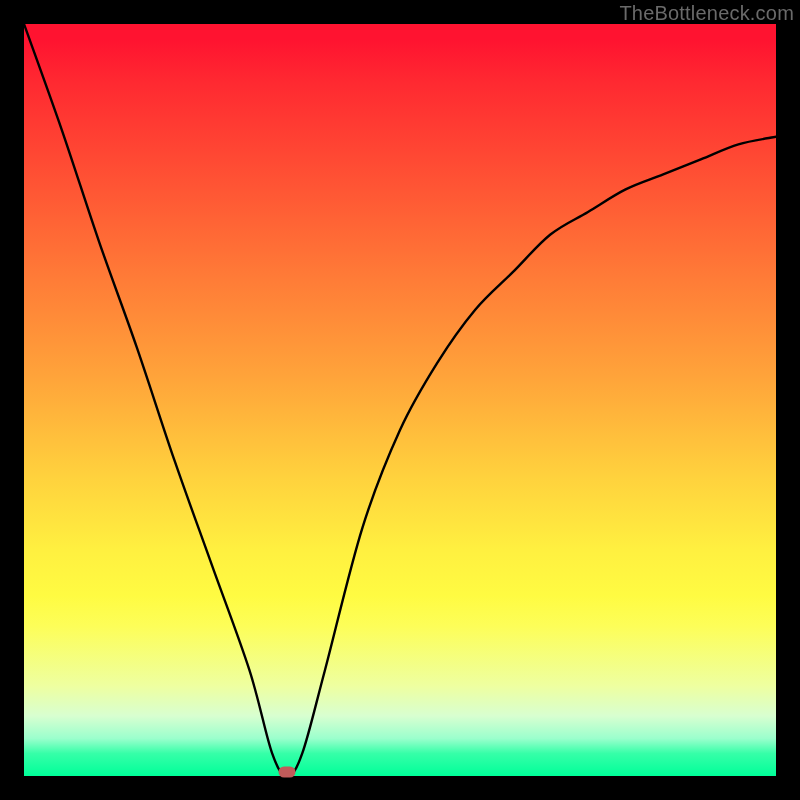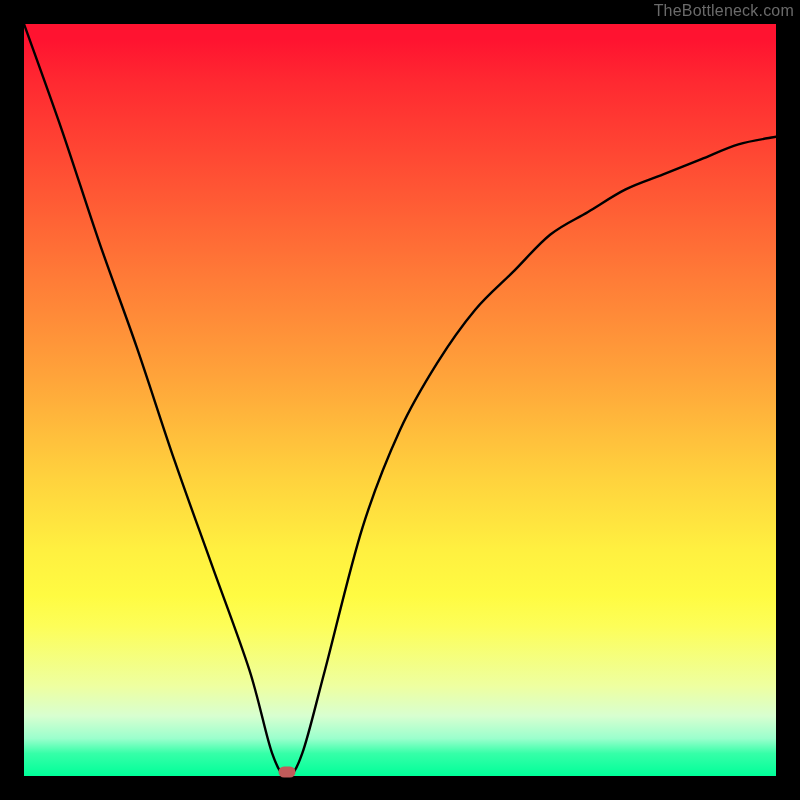--- a/index.html
+++ b/index.html
@@ -30,21 +30,21 @@
       #36ffa8 97%,
       #00ff99 100%
     );
   }
 
   .watermark {
     position: absolute;
     top: 2px;
     right: 6px;
     color: #6a6a6a;
-    font-size: 16px;
+    font-size: 20px;
     font-weight: 500;
     letter-spacing: 0.2px;
     z-index: 5;
   }
 
   svg.curves {
     position: absolute;
     left: 0;
     top: 0;
     width: 100%;

